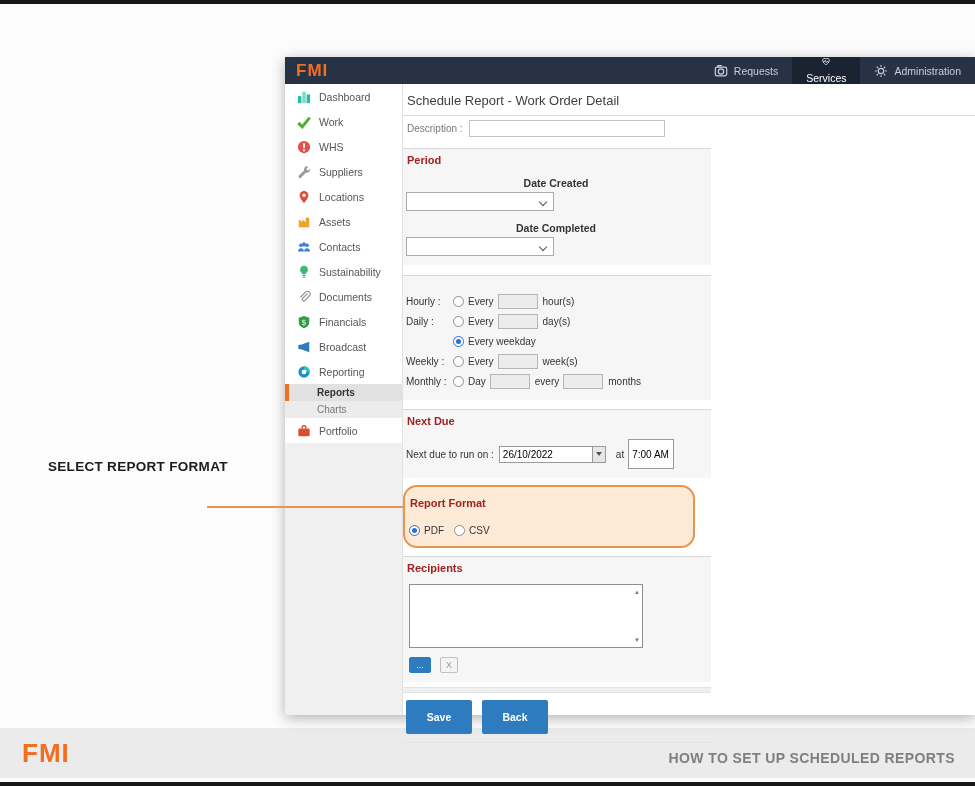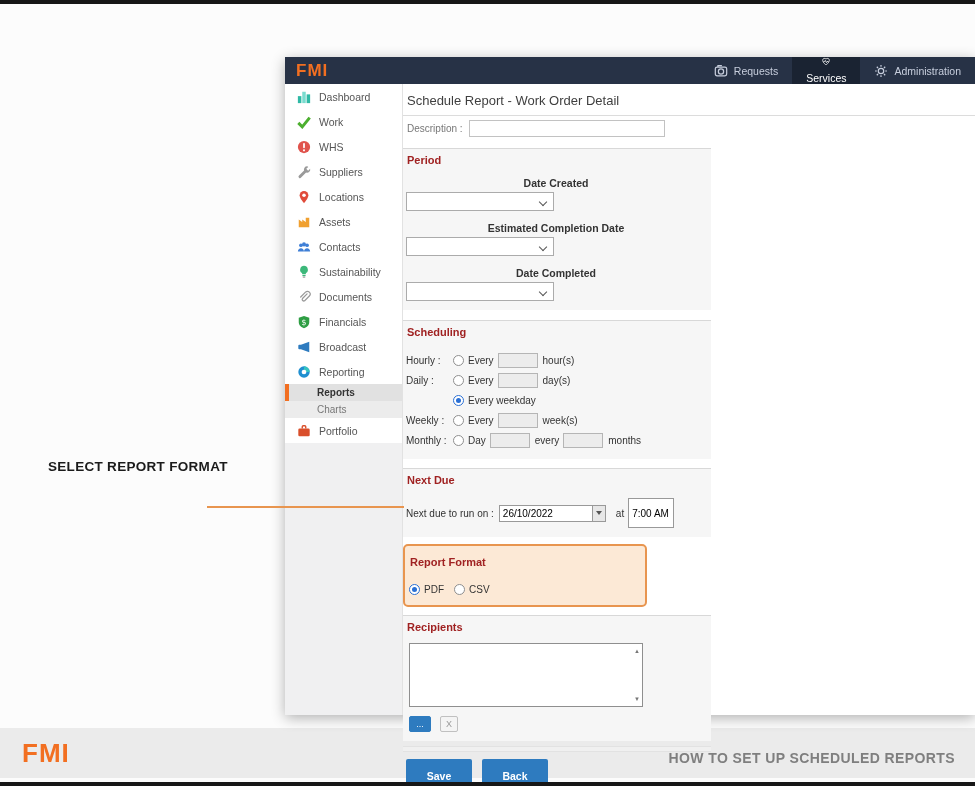--- a/index.html
+++ b/index.html
@@ -62,21 +62,21 @@
   .suffix { margin-left:1px; }
 
   .sec-nextdue { margin-top:9px; }
   .nd-row { display:flex; align-items:center; margin-top:12px; font-size:10px; color:#333; }
   .date-input { width:94px; height:17px; border:1px solid #999; background:#fff; font-size:10px; padding:0 3px; margin-left:5px; }
   .dd-btn { width:13px; height:17px; background:#e7e7e7; border:1px solid #999; border-left:none; display:inline-flex; align-items:center; justify-content:center; cursor:pointer; }
   .dd-btn i { width:0; height:0; border-left:3px solid transparent; border-right:3px solid transparent; border-top:4px solid #555; }
   .at-label { margin:0 4px 0 10px; }
   .time-input { width:46px; height:30px; border:1px solid #999; background:#fff; font-size:10px; padding:0 3px; }
 
-  .rf-box { width:244px; margin-top:7px; background:#fce9d6; border:2px solid #e8954f; border-radius:5px; padding:8px 6px 10px 4px; }
+  .rf-box { width:292px; margin-top:7px; background:#fce9d6; border:2px solid #e8954f; border-radius:14px; padding:8px 6px 10px 4px; }
   .rf-radios { display:flex; align-items:center; margin-top:16px; font-size:10px; color:#333; }
   .rf-gap { width:10px; }
 
   .sec-recipients { margin-top:8px; }
   .ta-wrap { position:relative; width:234px; margin:10px 0 0 3px; }
   .recipients-ta { width:234px; height:64px; border:1px solid #8f8f8f; background:#fff; resize:none; font-size:10px; font-family:"Liberation Sans",sans-serif; }
   .sb-arrow { position:absolute; right:3px; font-size:6px; color:#777; line-height:6px; cursor:pointer; }
   .sb-up { top:5px; } .sb-down { bottom:9px; }
   .rec-btns { display:flex; gap:9px; margin:5px 0 0 3px; }
   .btn-browse { width:22px; height:16px; background:#2e7bbf; color:#fff; border:1px solid #2e7bbf; border-radius:2px; font-size:9px; line-height:9px; cursor:pointer; }
@@ -245,35 +245,28 @@
 
       <div class="section sec-period">
         <div class="section-heading">Period</div>
         <div class="field">
           <div class="field-label">Date Created</div>
           <div class="select">
               <span class="chev"></span>
             </div>
         </div>
         <div class="field">
-          <div class="field-label">Estimated Completion Date</div>
-          <div class="select">
-              <span class="chev"></span>
-            </div>
-        </div>
-        <div class="field">
           <div class="field-label">Date Completed</div>
           <div class="select">
               <span class="chev"></span>
             </div>
         </div>
       </div>
 
       <div class="section sec-scheduling">
-        <div class="section-heading">Scheduling</div>
         <div class="sched-rows">
           <div class="sched-row">
             <span class="sched-label">Hourly :</span>
             <span class="radio"></span>
             <span class="radio-label">Every</span>
             <input class="small-input" style="">
             <span class="suffix">hour(s)</span>
           </div>
           <div class="sched-row">
             <span class="sched-label">Daily :</span>

